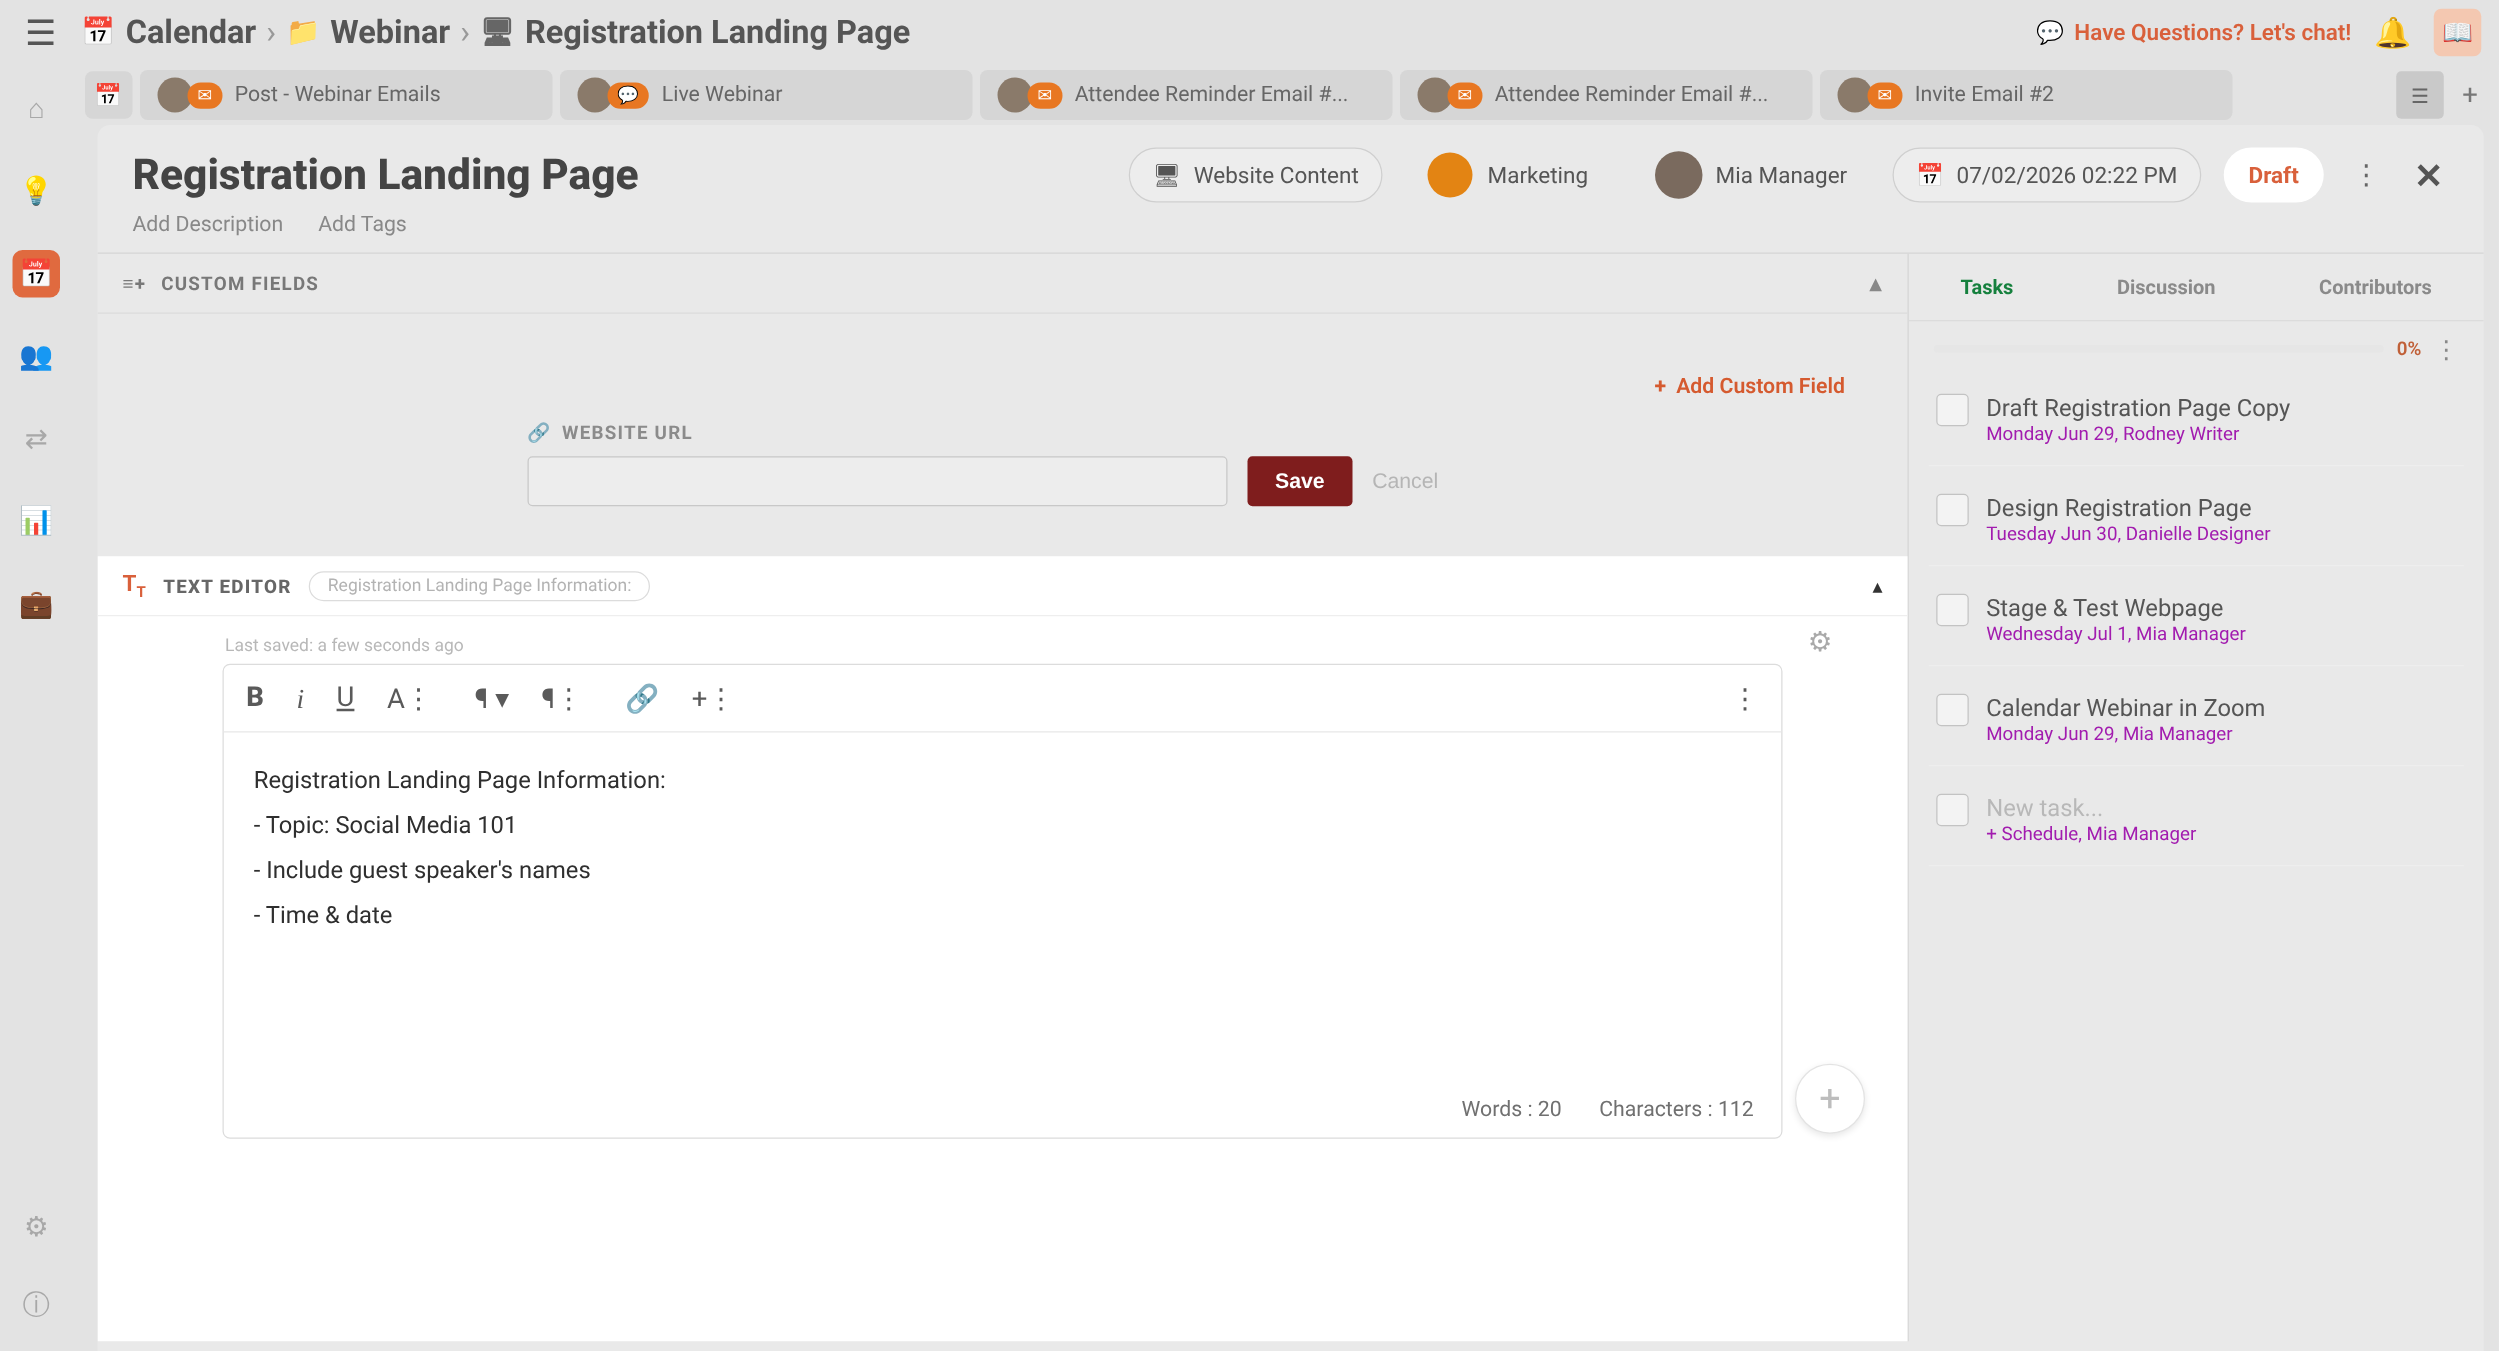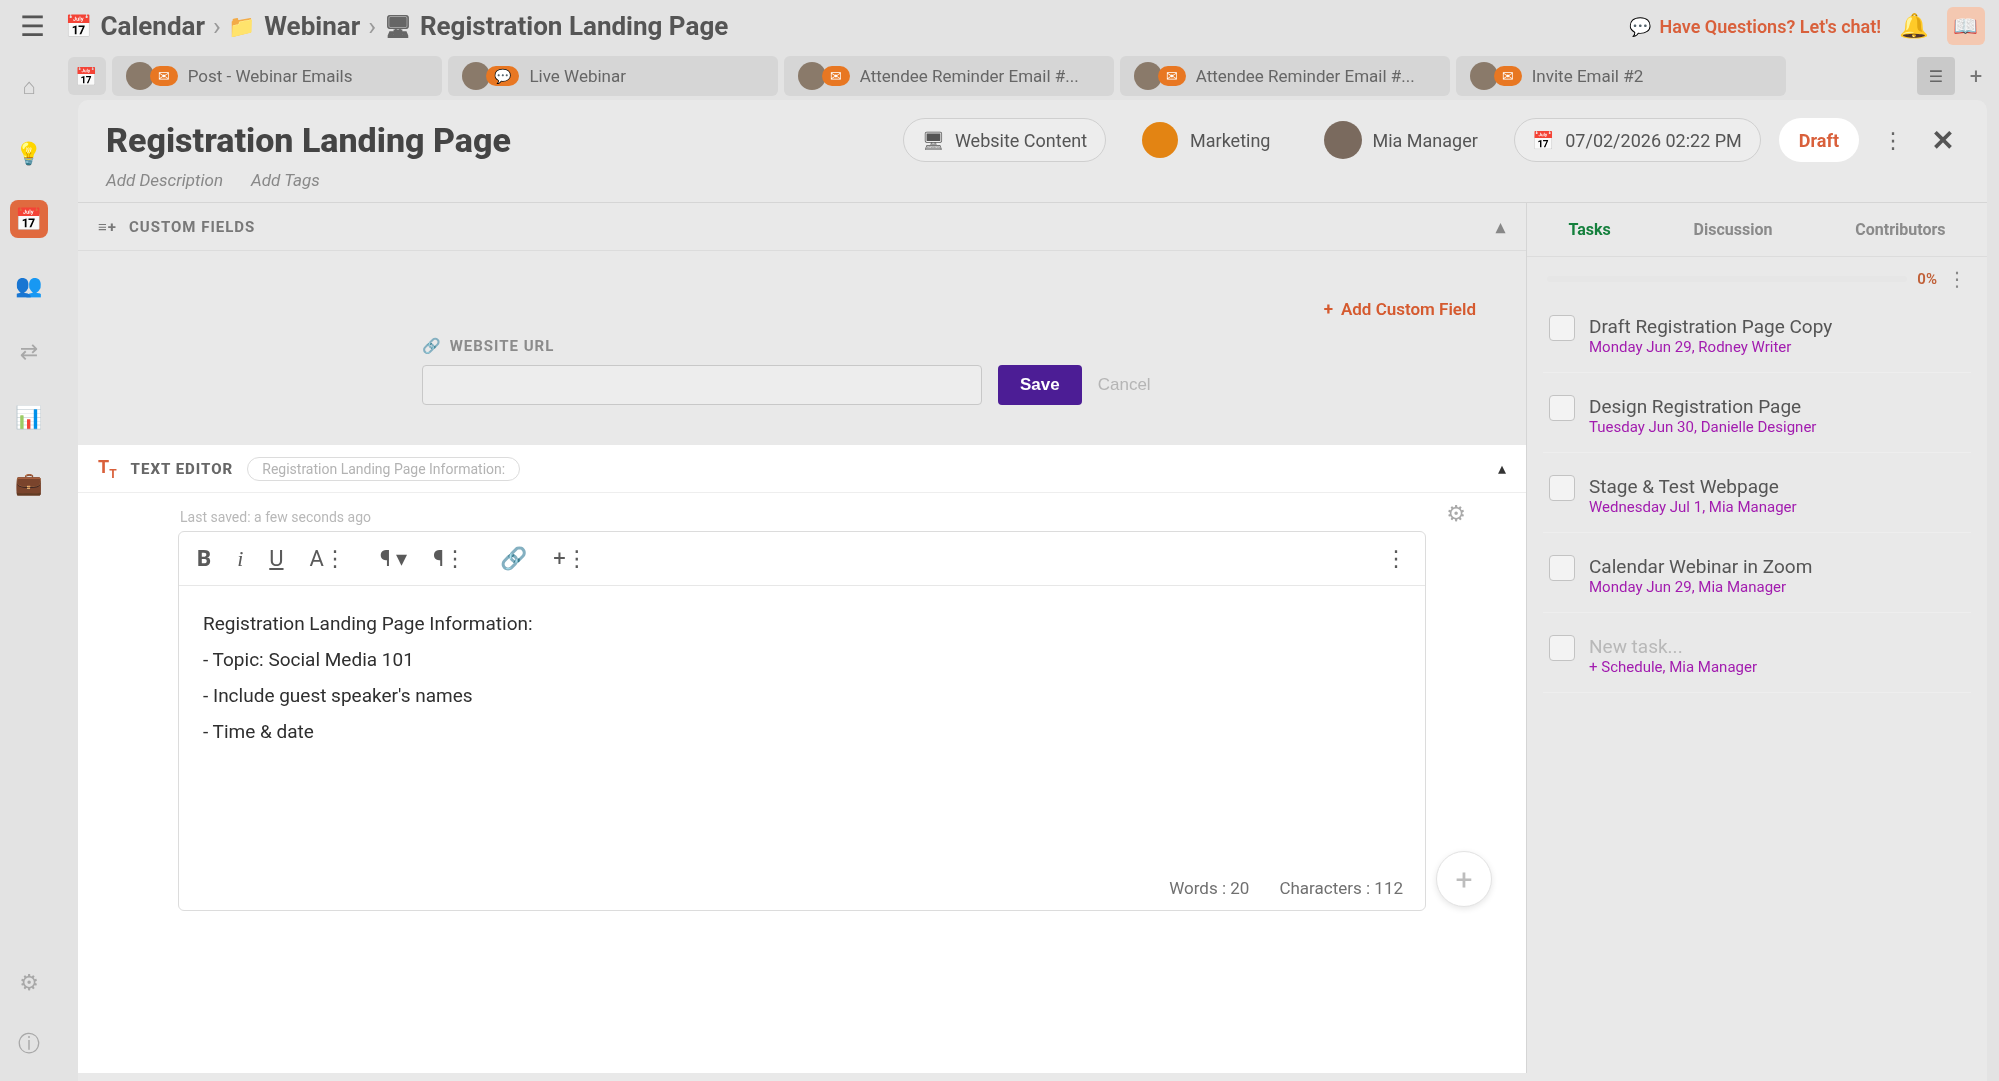--- a/index.html
+++ b/index.html
@@ -65,42 +65,42 @@
   }
   .chip.marketing .dot { width:36px; height:36px; border-radius:50%; background:#e38413; display:inline-block;}
   .chip.marketing { border:none; background:transparent; gap:12px;}
   .chip.assignee { border:none; background:transparent; }
   .chip.assignee .avatar{ width:38px; height:38px; border-radius:50%; background:#7a6a5e;}
   .chip.date { }
   .draft { background:#ffffff; color:#d9603b; border:none; font-weight:700; padding:10px 20px; border-radius:22px;}
   .icon-btn { width:32px; height:32px; display:flex; align-items:center; justify-content:center; color:#666; font-size:22px;}
   .close-btn { font-size:28px; font-weight:700; color:#555; }
   .sub-actions { display:flex; gap:28px; color:#888; font-size:17px; }
-  .sub-actions span { cursor:pointer;font-style:italic; }
+  .sub-actions span { cursor:pointer; }
 
   
   .body { display:flex; height:calc(100% - 110px); border-top:1px solid #d5d5d5;}
   .left { flex:1; display:flex; flex-direction:column; border-right:1px solid #d5d5d5;}
   .right { width:460px; padding:0; }
 
   
   .section-head {
     height:48px; display:flex; align-items:center; padding:0 20px; gap:12px;
     color:#787878; font-weight:700; letter-spacing:1px; font-size:15px; border-bottom:1px solid #dcdcdc;
   }
   .section-head .grow{flex:1;}
   .section-head .chev { font-size:18px; color:#888;}
   .cf-body { padding:30px 40px 40px; position:relative;}
   .add-cf { position:absolute; right:50px; top:48px; color:#d55a2f; font-weight:600; font-size:17px;}
   .add-cf::before{content:"+"; margin-right:8px; font-weight:700;}
   .url-block { margin:56px auto 0; max-width:760px;}
   .url-label { font-size:15px; font-weight:700; color:#8b8b8b; letter-spacing:1px; display:flex; align-items:center; gap:8px;}
   .url-row { display:flex; gap:16px; align-items:center; margin-top:10px;}
   .url-input { flex:0 0 560px; height:40px; border:1px solid #c8c8c8; border-radius:4px; background:#ededed; padding:0 10px; font-size:16px;}
-  .save-btn { height:40px; padding:0 22px; background:#4c1d95; color:#fff; border:none; border-radius:4px; font-size:17px; font-weight:600;}
+  .save-btn { height:40px; padding:0 22px; background:#7f1d1d; color:#fff; border:none; border-radius:4px; font-size:17px; font-weight:600;}
   .cancel-btn { background:none; border:none; color:#b5b5b5; font-size:17px;}
 
   
   .editor-panel { background:#fff; flex:1; display:flex; flex-direction:column; }
   .editor-head {
     height:48px; display:flex; align-items:center; padding:0 20px; gap:14px; border-bottom:1px solid #eee;
   }
   .editor-head .tt { color:#d9603b; font-weight:700; font-size:18px;}
   .editor-head .label { font-weight:800; color:#676767; letter-spacing:1px; font-size:15px;}
   .editor-head .pill { border:1px solid #dcdcdc; border-radius:14px; padding:3px 14px; color:#b3b3b3; font-size:14px;}

